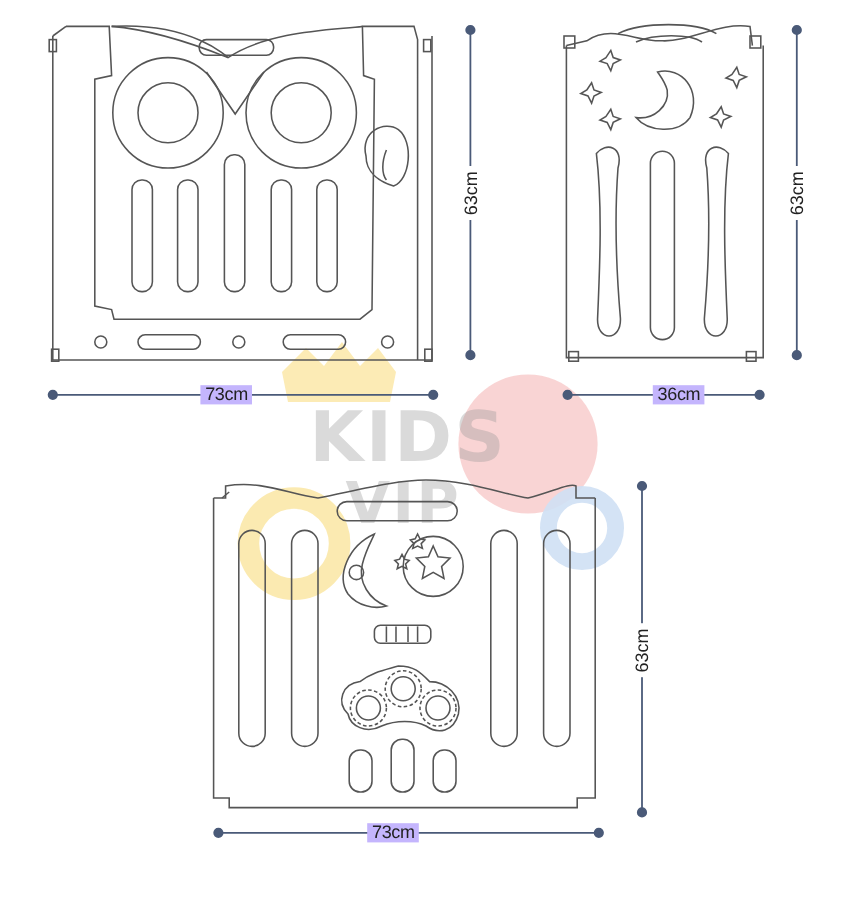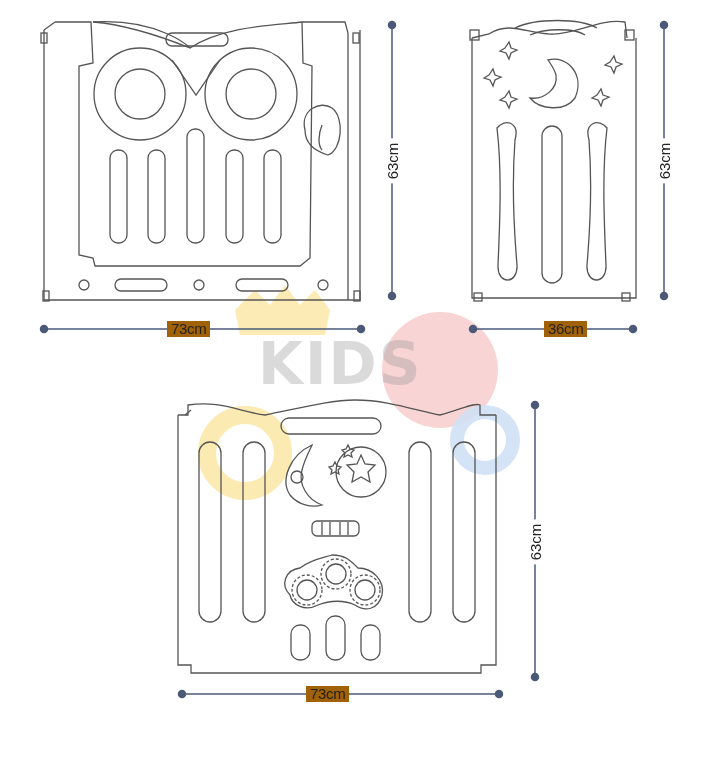--- a/index.html
+++ b/index.html
@@ -1,35 +1,36 @@
 <!DOCTYPE html>
 <html><head>
 <meta charset="utf-8">
 <style>
   html, body { margin: 0; padding: 0; background: #ffffff; }
   body { width: 719px; height: 759px; position: relative; overflow: hidden;
          font-family: "Liberation Sans", "DejaVu Sans", sans-serif; }
   .stage { position: absolute; left: 0; top: 0; width: 719px; height: 759px; }
-  .label { position: absolute; font-size: 15px; color: #222; background: #a16207; padding: 0 4px; line-height: 16px; letter-spacing: -0.3px; text-align: right; }
+  .label { position: absolute; font-size: 15px; color: #222; background: #c4b5fd; padding: 0 4px; line-height: 16px; letter-spacing: -0.3px; text-align: right; }
   .vlabel { position: absolute; font-size: 15px; color: #222; background: #fff; line-height: 16px; transform: rotate(-90deg); transform-origin: center center; padding: 0 4px; white-space: nowrap; }
   .watermark { position: absolute; pointer-events: none; }
   .wm-text { position: absolute; font-family: "DejaVu Sans", sans-serif; font-weight: bold; color: rgba(150,150,150,0.35); letter-spacing: 2px; white-space: nowrap; }
 </style>
 </head>
 <body>
 
 <div class="stage">
 
   <svg class="watermark" width="719" height="759" style="left:0;top:0;">
     <circle cx="440" cy="370" r="58" fill="#f7c9c9" opacity="0.8"></circle>
     <circle cx="245" cy="453" r="38" fill="none" stroke="#fbe8a8" stroke-width="18" opacity="0.9"></circle>
     <circle cx="485" cy="440" r="28" fill="none" stroke="#cfe0f4" stroke-width="14" opacity="0.9"></circle>
     <path d="M235 310 L255 290 L270 305 L285 285 L300 305 L315 290 L330 310 L325 335 L240 335 Z" fill="#fbe8a8" opacity="0.85"></path>
   </svg>
   <div class="wm-text" style="left:258px;top:330px;font-size:58px;">KIDS</div>
+  <div class="wm-text" style="left:288px;top:392px;font-size:48px;">VIP</div>
 
   <svg style="position:absolute;left:0;top:0;" width="719" height="759" fill="none" stroke="#555" stroke-width="1.3">
 
     <path d="M44 30 L44 300 L360 300 L360 30"></path>
     <rect x="41" y="33" width="6" height="10"></rect>
     <rect x="353" y="33" width="6" height="10"></rect>
     <rect x="43" y="291" width="6" height="10"></rect>
     <rect x="354" y="291" width="6" height="10"></rect>
     <path d="M55 22 L91 22 L93 63 L79 66 L79 255 L93 258 L95 266 L300 266 L310 258 L312 66 L303 63 L302 22 L345 22 L348 33 L348 300"></path>
     <path d="M55 22 L44 30"></path>

